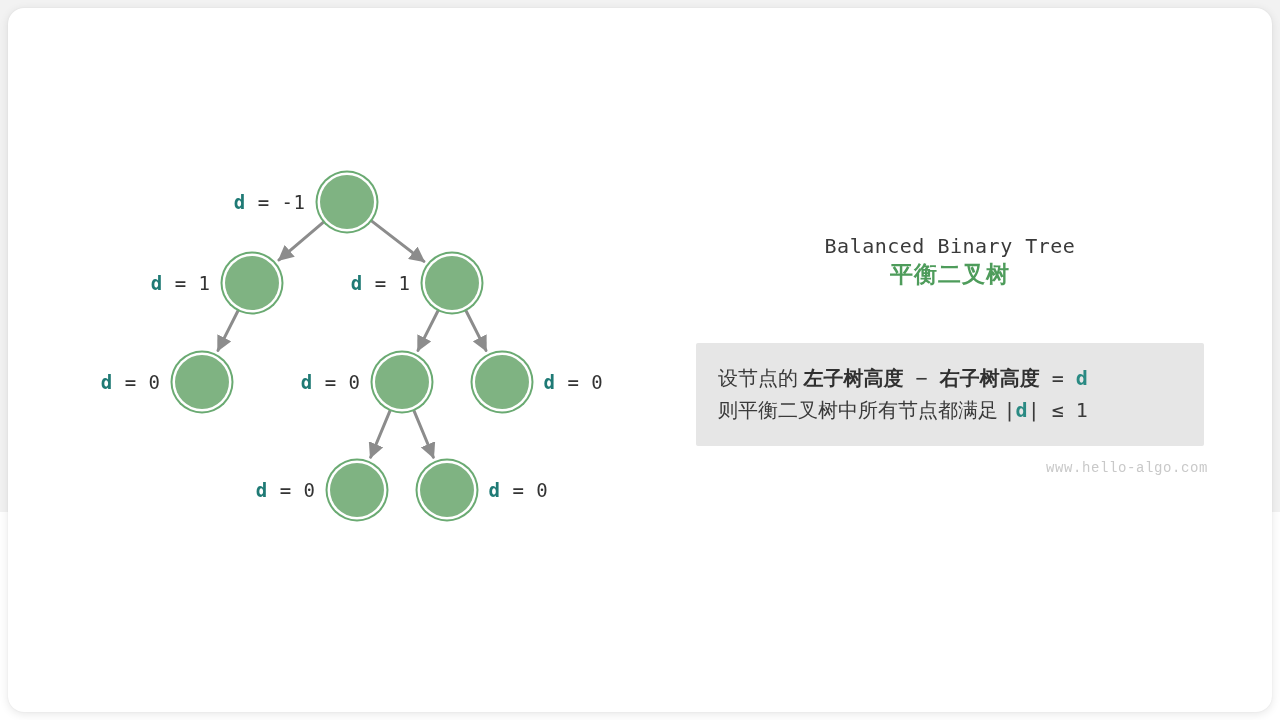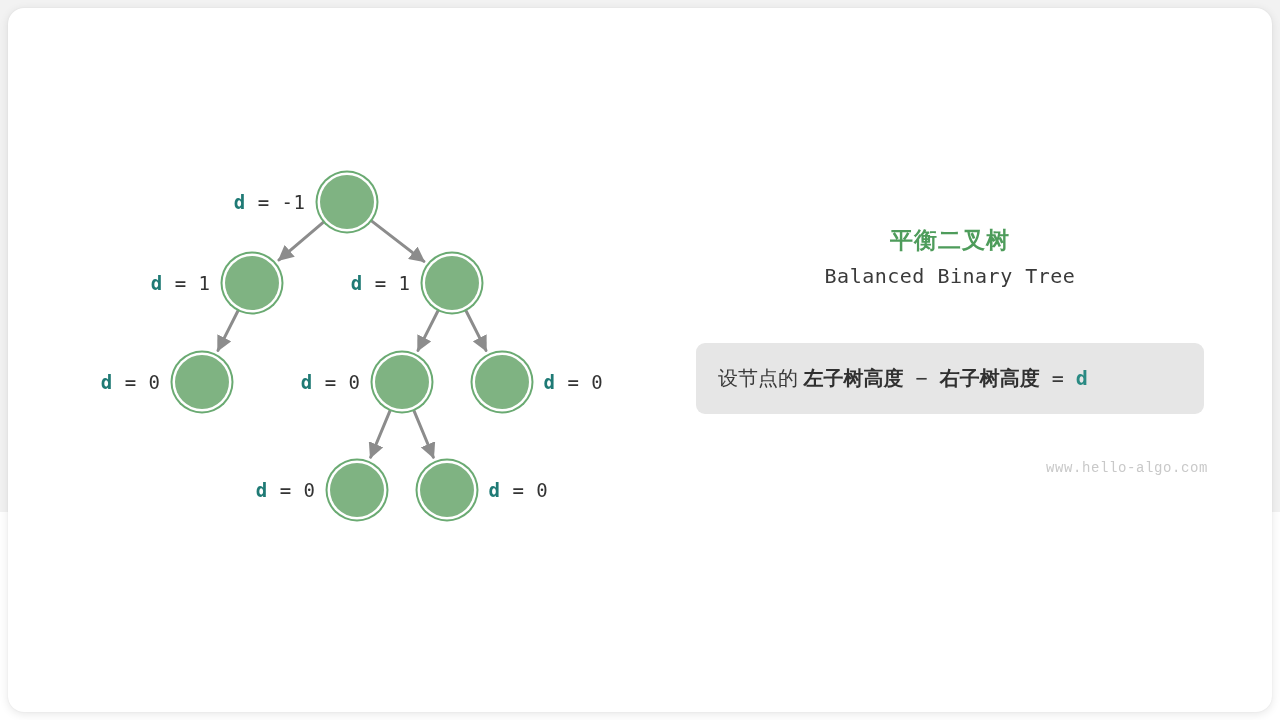--- a/index.html
+++ b/index.html
@@ -95,21 +95,21 @@
     margin-top: 8px;
     font-family: "DejaVu Sans Mono", "Liberation Mono", monospace;
     font-size: 20px;
     color: #3a3a3a;
     letter-spacing: 0.5px;
     line-height: 26px;
   }
   #formula-box {
     margin-top: 54px;
     background: #e6e6e6;
-    border-radius: 9px;
+    border-radius: 2px;
     padding: 19px 22px 20px 22px;
     box-sizing: border-box;
     width: 508px;
   }
   .formula-line {
     font-family: "Liberation Sans", "DejaVu Sans", sans-serif;
     font-size: 20px;
     color: #3a3a3a;
     line-height: 32px;
     white-space: nowrap;
@@ -167,24 +167,27 @@
         <div class="tree-node" style="left: 502px; top: 382px;"></div>
         <div class="node-label right-of" style="top: 382px; left: 543.5px;"><span class="var">d</span><span class="op"> = </span><span class="val">0</span></div>
         <div class="tree-node" style="left: 357px; top: 490px;"></div>
         <div class="node-label left-of" style="top: 490px; left: 315.5px;"><span class="var">d</span><span class="op"> = </span><span class="val">0</span></div>
         <div class="tree-node" style="left: 447px; top: 490px;"></div>
         <div class="node-label right-of" style="top: 490px; left: 488.5px;"><span class="var">d</span><span class="op"> = </span><span class="val">0</span></div>
       </div>
   </div>
 
   <div id="info-panel">
+    <div id="panel-subtitle">Balanced Binary Tree</div>
     <div id="panel-title">平衡二叉树</div>
-    <div id="panel-subtitle">Balanced Binary Tree</div>
 
     <div id="formula-box">
       <div class="formula-line">
         <span class="sym">设节点的 </span><span class="strong">左子树高度</span><span class="sym mono"> − </span><span class="strong">右子树高度</span><span class="sym mono"> = </span><span class="var mono">d</span>
+      </div>
+      <div class="formula-line">
+        <span class="sym">则平衡二叉树中所有节点都满足 </span><span class="sym mono">|</span><span class="var mono">d</span><span class="sym mono">|</span><span class="sym mono"> ≤ </span><span class="sym mono">1</span>
       </div>
     </div>
   </div>
 
   <div id="watermark">www.hello-algo.com</div>
 </div>
 
 </body></html>

